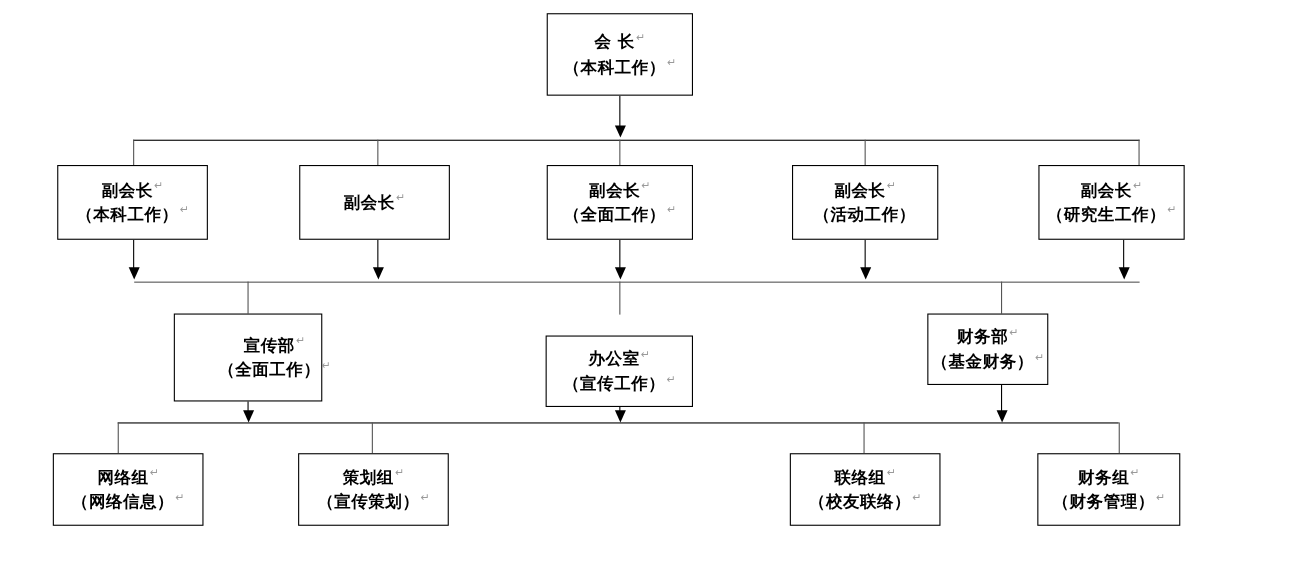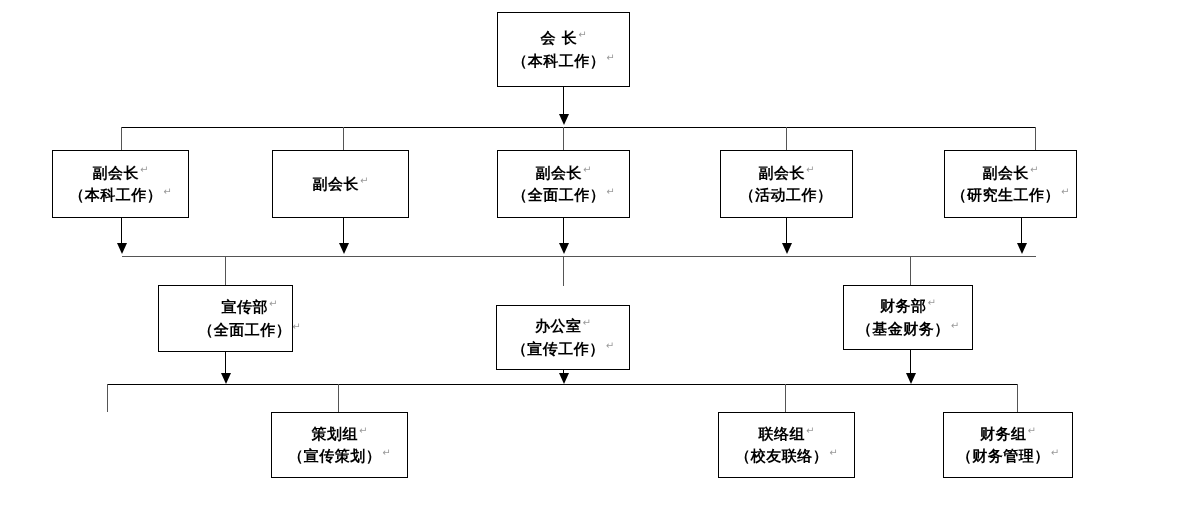--- a/index.html
+++ b/index.html
@@ -167,39 +167,39 @@
 
   <div class="arrow-shaft" style="left:1021px; top:218px; height:27px;"></div>
   <div class="arrow-head" style="left:1017px; top:243px;"></div>
 
   <div class="conn-h grey" style="left:122px; top:256px; width:914px; height:1px;"></div>
 
   <div class="conn-v" style="left:225px; top:256px; height:30px;"></div>
   <div class="conn-v" style="left:563px; top:256px; height:30px;"></div>
   <div class="conn-v" style="left:910px; top:256px; height:30px;"></div>
 
-  <div class="node-box" style="left:158px; top:285px; width:135px; height:67px;padding-left:48px;">
+  <div class="node-box" style="left:158px; top:285px; width:135px; height:80px;padding-left:48px;">
     <span class="node-line line-title">
       <span>宣传部</span><span class="pilcrow">↵</span>
     </span>
     <span class="node-line line-sub">
       <span>（全面工作）</span><span class="pilcrow">↵</span>
     </span>
   </div>
 
   <div class="node-box" style="left:496px; top:285px; width:134px; height:65px;margin-top:20px;">
     <span class="node-line line-title">
       <span>办公室</span><span class="pilcrow">↵</span>
     </span>
     <span class="node-line line-sub">
       <span>（宣传工作）</span><span class="pilcrow">↵</span>
     </span>
   </div>
 
-  <div class="node-box" style="left:843px; top:285px; width:130px; height:65px;">
+  <div class="node-box" style="left:843px; top:285px; width:110px; height:65px;">
     <span class="node-line line-title">
       <span>财务部</span><span class="pilcrow">↵</span>
     </span>
     <span class="node-line line-sub">
       <span>（基金财务）</span><span class="pilcrow">↵</span>
     </span>
   </div>
 
   <div class="arrow-shaft" style="left:225px; top:350px; height:26px;"></div>
   <div class="arrow-head" style="left:221px; top:373px;"></div>
@@ -210,20 +210,28 @@
   <div class="arrow-shaft" style="left:910px; top:350px; height:26px;"></div>
   <div class="arrow-head" style="left:906px; top:373px;"></div>
 
   <div class="conn-h" style="left:107px; top:384px; width:910px; height:1px;"></div>
 
   <div class="conn-v" style="left:107px; top:384px; height:28px;"></div>
   <div class="conn-v" style="left:338px; top:384px; height:28px;"></div>
   <div class="conn-v" style="left:785px; top:384px; height:28px;"></div>
   <div class="conn-v" style="left:1017px; top:384px; height:28px;"></div>
 
+  <div class="node-box" style="left:48px; top:412px; width:137px; height:66px;">
+    <span class="node-line line-title">
+      <span>网络组</span><span class="pilcrow">↵</span>
+    </span>
+    <span class="node-line line-sub">
+      <span>（网络信息）</span><span class="pilcrow">↵</span>
+    </span>
+  </div>
 
   <div class="node-box" style="left:271px; top:412px; width:137px; height:66px;">
     <span class="node-line line-title">
       <span>策划组</span><span class="pilcrow">↵</span>
     </span>
     <span class="node-line line-sub">
       <span>（宣传策划）</span><span class="pilcrow">↵</span>
     </span>
   </div>
 

